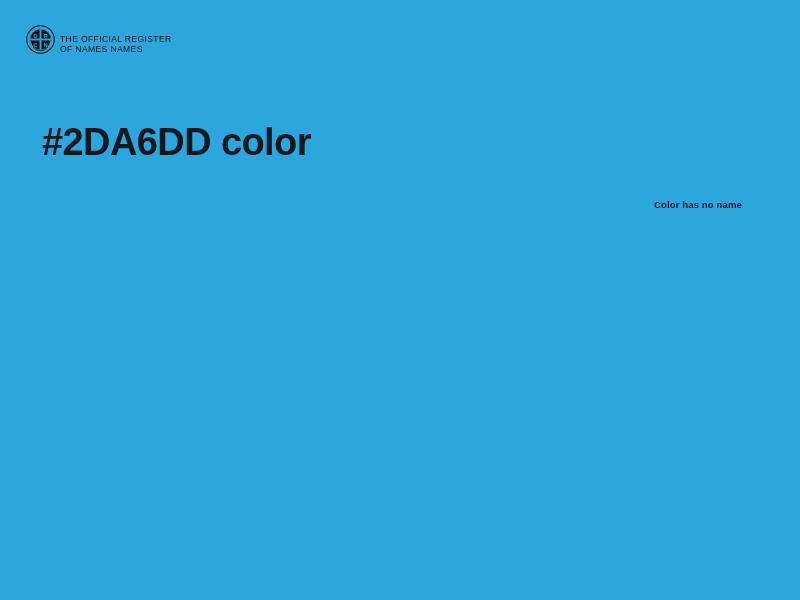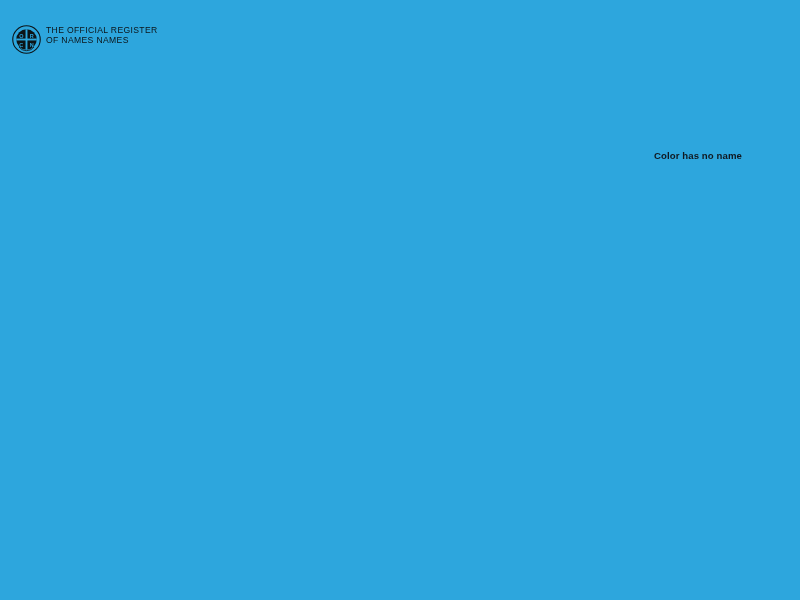--- a/index.html
+++ b/index.html
@@ -16,24 +16,24 @@
   .page {
     position: relative;
     width: 800px;
     height: 600px;
     background: #2DA6DD;
   }
 
   
   .brand {
     position: absolute;
-    left: 12px;
+    left: 26px;
     top: 25px;
     display: flex;
-    align-items: flex-start;
+    align-items: flex-end;
     gap: 5px;
   }
   .brand-emblem {
     width: 29px;
     height: 29px;
     flex: 0 0 29px;
     display: block;
   }
   .brand-wordmark {
     display: flex;
@@ -101,16 +101,17 @@
         <path d="M14 44 A 19 19 0 0 0 44 44" fill="none" stroke="#0c1418" stroke-width="1.6"></path>
       </svg>
     </span>
     <span class="brand-wordmark">
       <span class="brand-line">THE OFFICIAL REGISTER</span>
       <span class="brand-line">OF NAMES NAMES</span>
     </span>
   </div>
 
   <div class="content">
+    <h1 class="color-title">#2DA6DD color</h1>
     <p class="color-subtitle">Color has no name</p>
   </div>
 
 </div>
 
 </body></html>

